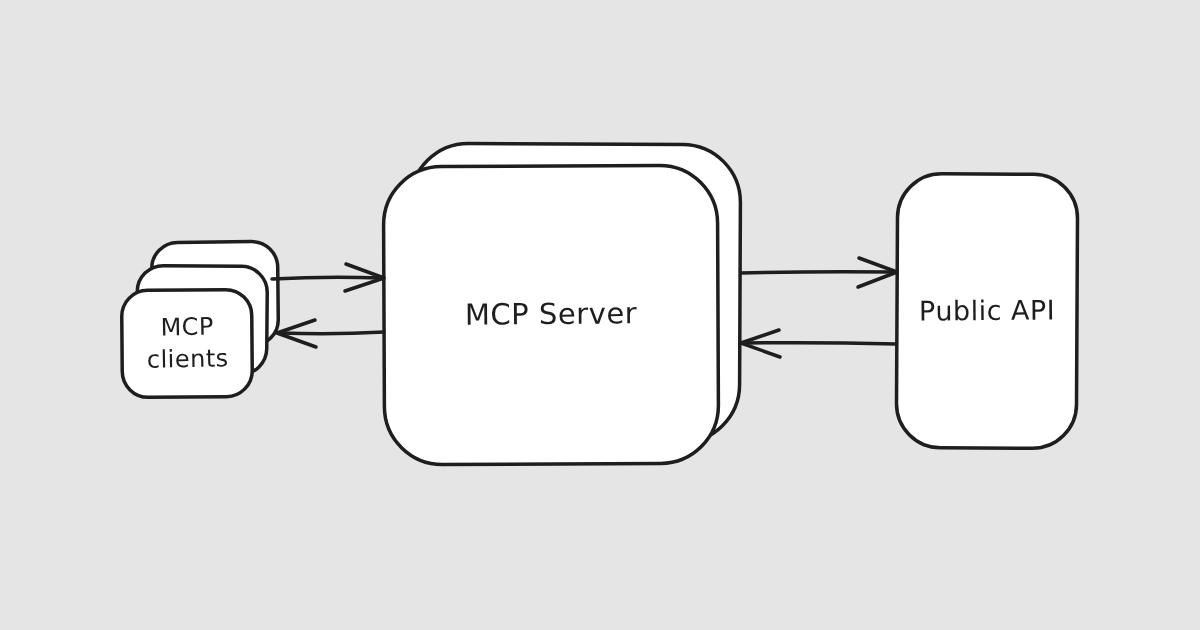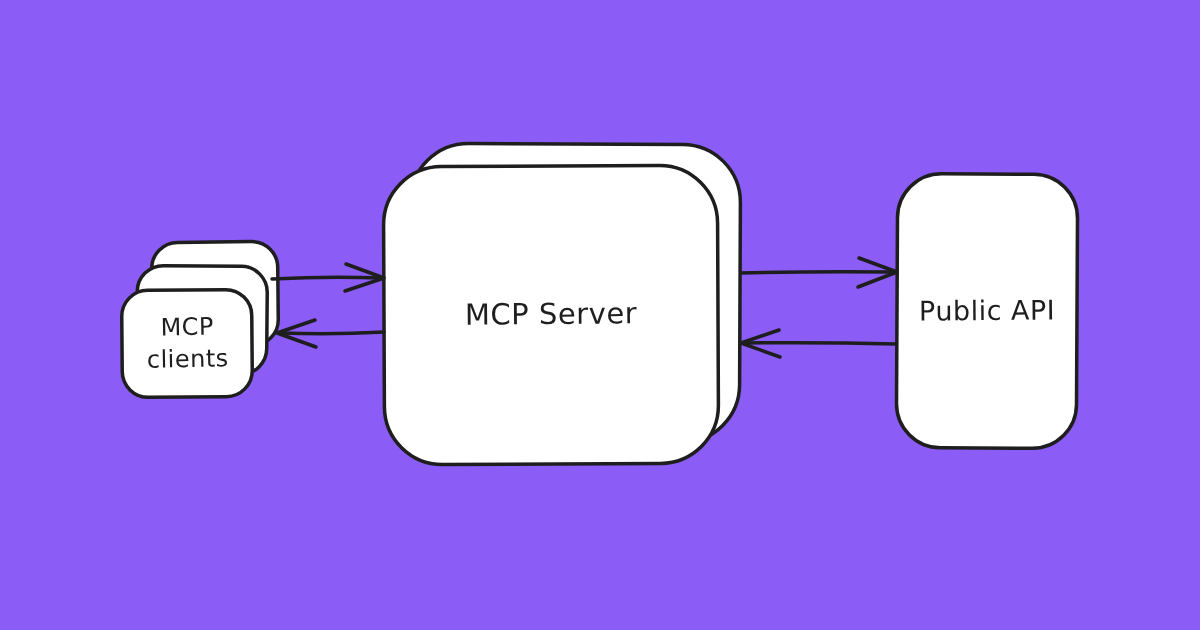--- a/index.html
+++ b/index.html
@@ -4,21 +4,21 @@
 <style>
   html, body {
     margin: 0;
     padding: 0;
     background: #ffffff;
   }
   .canvas {
     position: relative;
     width: 1200px;
     height: 630px;
-    background: #8b5cf6;
+    background: #e5e5e5;
     overflow: hidden;
     font-family: "DejaVu Sans", "Liberation Sans", sans-serif;
   }
   .diagram-svg {
     position: absolute;
     left: 0;
     top: 0;
     width: 1200px;
     height: 630px;
   }

